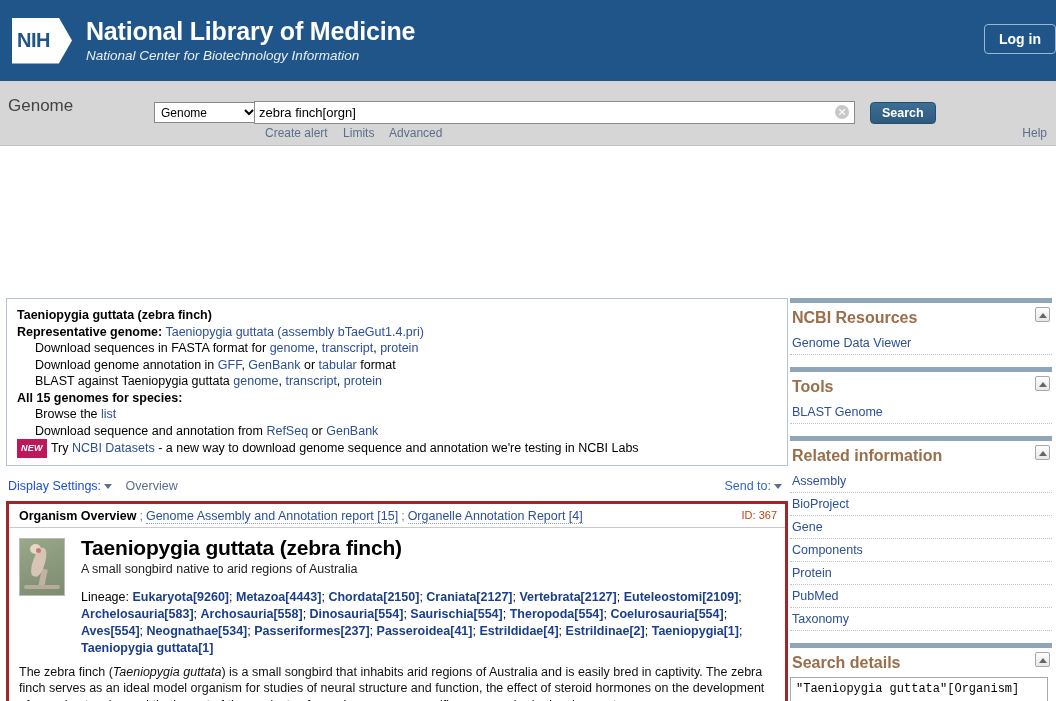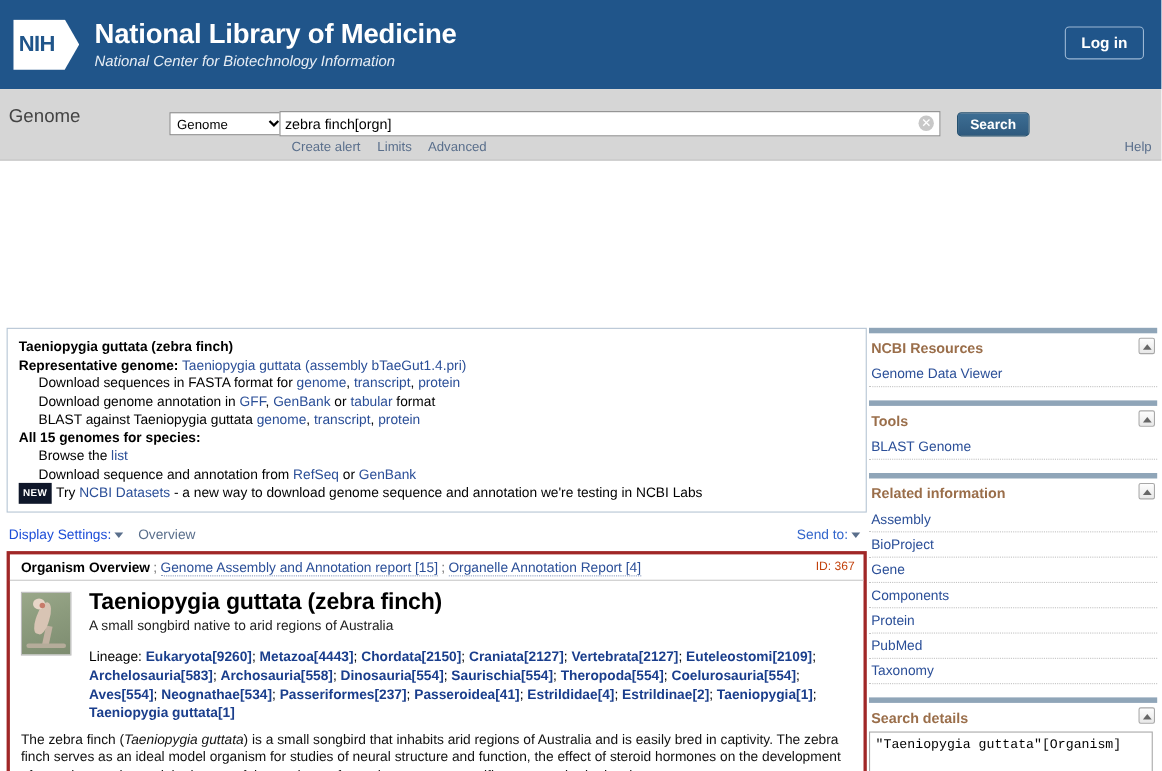--- a/index.html
+++ b/index.html
@@ -49,21 +49,21 @@
     letter-spacing: -0.2px;
   }
   .nlm-sub {
     font-size: 13.5px;
     font-style: italic;
     margin-top: 3px;
     color: #e8eef5;
   }
   .login-btn {
     position: absolute;
-    right: 16px; top: 24px;
+    right: 0; top: 24px;
     border: 1px solid #9bb7d4;
     border-radius: 4px;
     color: #fff;
     background: transparent;
     font-size: 14px;
     font-weight: bold;
     padding: 6px 14px;
     cursor: pointer;
     font-family: "Liberation Sans", sans-serif;
   }
@@ -165,28 +165,29 @@
     background: #fff;
     padding: 8px 10px 7px 10px;
     font-size: 12.5px;
     line-height: 16.5px;
   }
   .info-panel .bold { font-weight: bold; }
   .info-panel .indent { padding-left: 18px; }
   .info-panel a { color: #2b4f98; }
   .badge-new {
     display: inline-block;
-    background: #0f172a;
+    background: #be185d;
     color: #fff;
     font-size: 9px;
     font-weight: bold;
     padding: 1px 4px;
     vertical-align: middle;
     margin-right: 4px;
     letter-spacing: 0.3px;
+    font-style: italic;
   }
 
   
   .ds-bar {
     position: relative;
     height: 26px;
     margin-top: 9px;
     font-size: 12.5px;
   }
   .ds-left { position: absolute; left: 2px; top: 4px; color: #5a6f8c; }
@@ -303,21 +304,21 @@
 
   
   .side-sec { margin-bottom: 12px; }
   .side-rule {
     height: 5px;
     background: #8fa5b8;
     margin-bottom: 4px;
   }
   .side-head {
     position: relative;
-    font-size: 13px;
+    font-size: 16px;
     font-weight: bold;
     color: #9a6e4a;
     padding: 2px 0 5px 2px;
   }
   .side-toggle {
     position: absolute;
     right: 2px; top: 0px;
     width: 15px; height: 15px;
     border: 1px solid #a8a8a8;
     border-radius: 2px;

